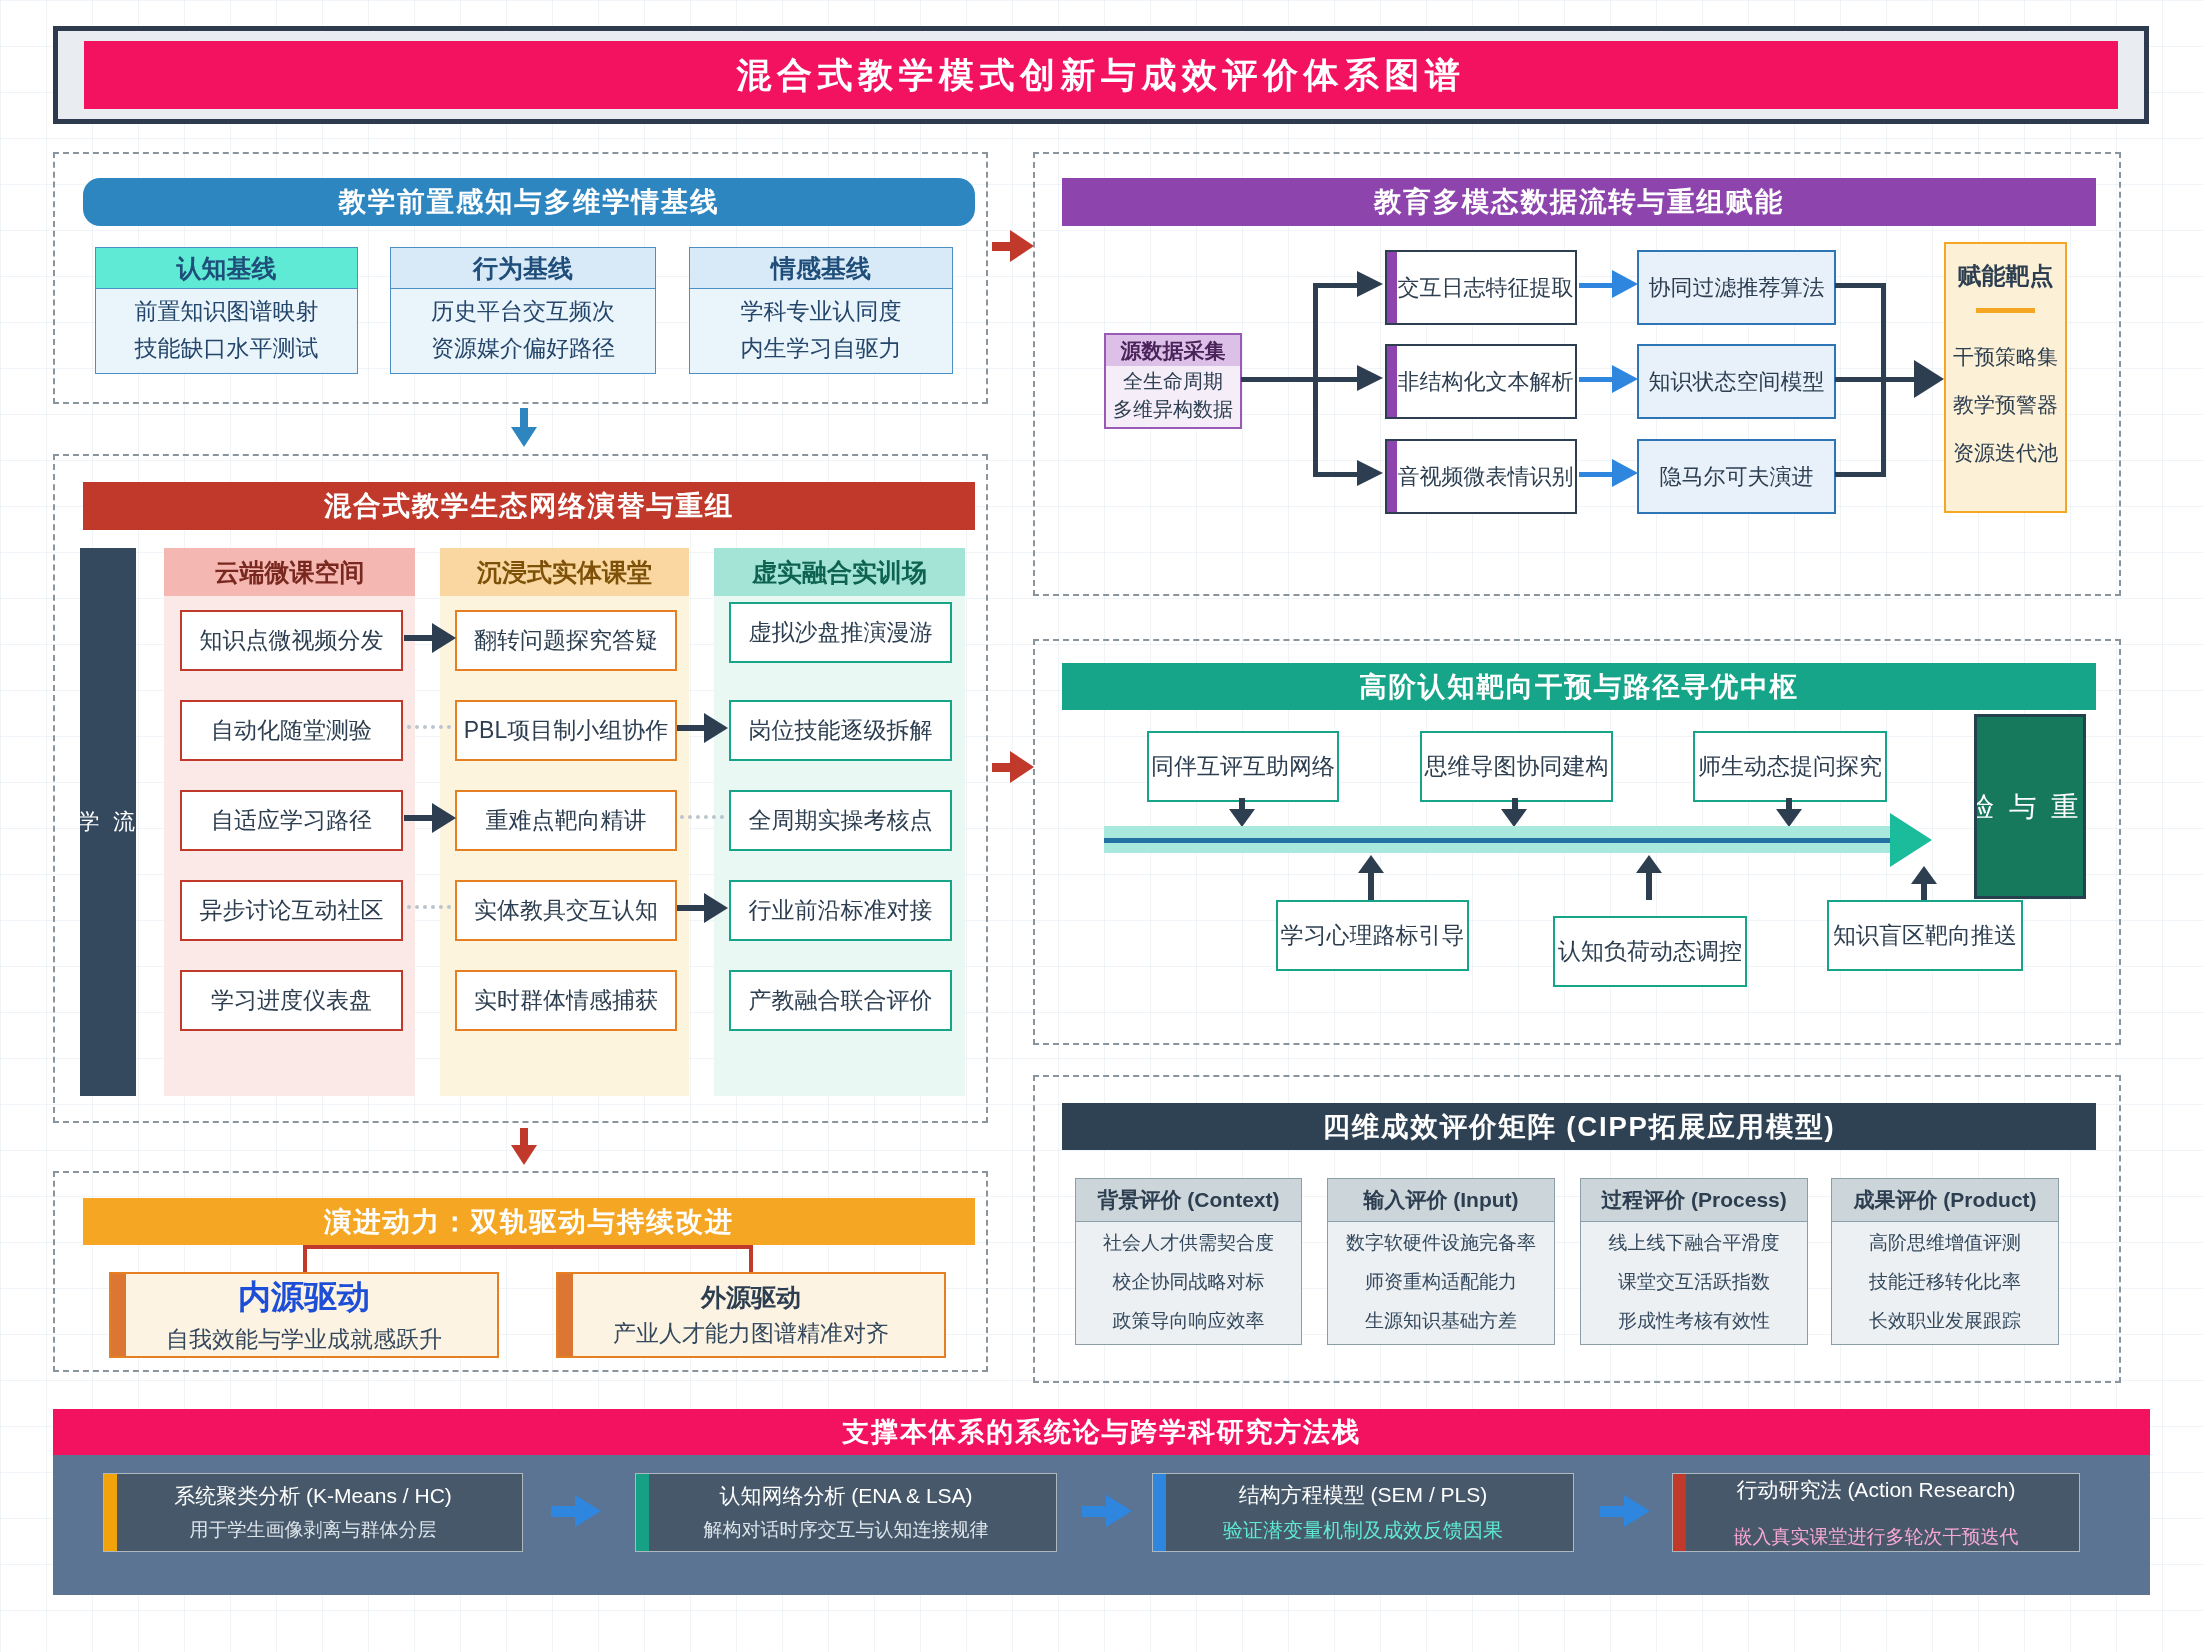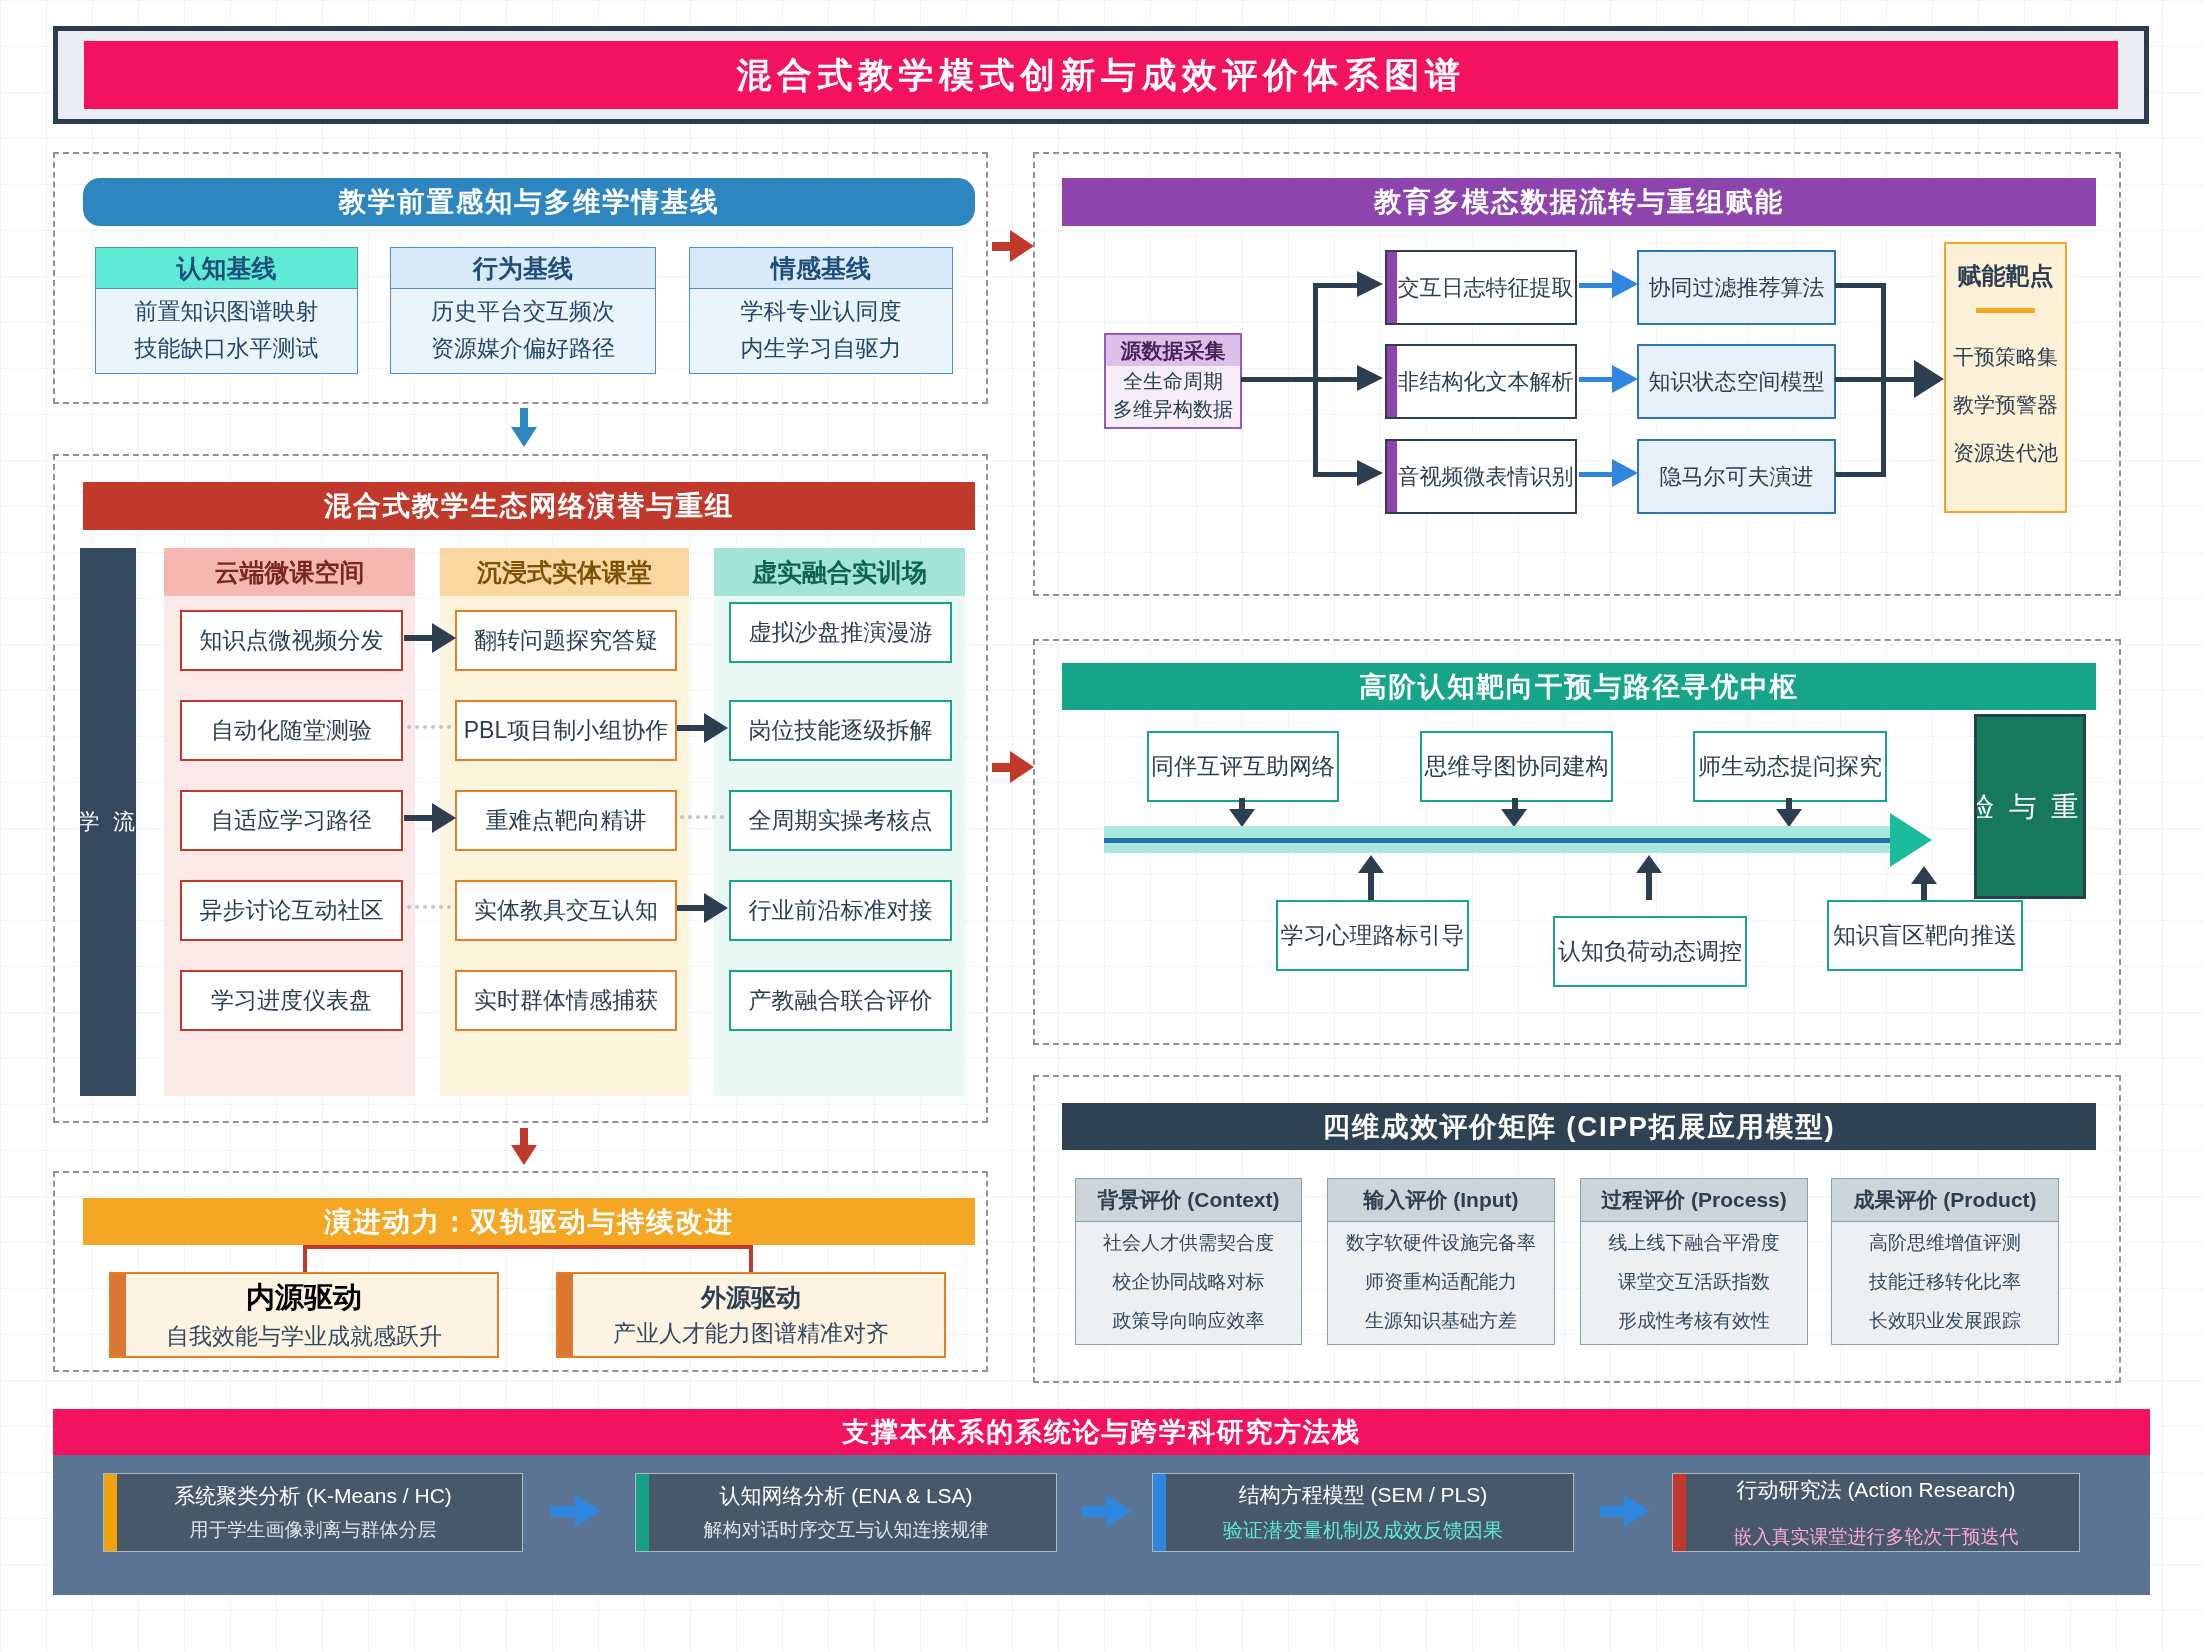--- a/index.html
+++ b/index.html
@@ -180,21 +180,21 @@
   <div class="dashed" style="left:53px;top:1171px;width:931px;height:197px;"></div>
   <div class="hdr" style="left:83px;top:1198px;width:892px;height:47px;background:#F5A623;">
     <span>演进动力：双轨驱动与持续改进</span>
   </div>
 
   <div class="abs" style="left:303px;top:1245px;width:442px;height:27px;border-top:4.6px solid #C0392B;border-left:4.6px solid #C0392B;border-right:4.6px solid #C0392B;"></div>
 
   <div class="abs" style="left:109px;top:1272px;width:386px;height:82px;background:#FDF3E2;border:2.8px solid #E67E22;">
     <div class="abs" style="left:0;top:0;width:14.7px;height:100%;background:#DC7633;"></div>
     <div class="card-lines" style="height:100%;">
-      <span style="font-size:29px;font-weight:bold;color:#000000;">内源驱动</span>
+      <span style="font-size:33px;font-weight:bold;color:#1d4ed8;">内源驱动</span>
       <span style="font-size:23px;color:#34495E;margin-top:3.7px;">自我效能与学业成就感跃升</span>
     </div>
   </div>
 
   <div class="abs" style="left:556px;top:1272px;width:386px;height:82px;background:#FDF3E2;border:2.8px solid #E67E22;">
     <div class="abs" style="left:0;top:0;width:14.7px;height:100%;background:#DC7633;"></div>
     <div class="card-lines" style="height:100%;">
       <span style="font-size:25px;font-weight:bold;color:#2C3E50;">外源驱动</span>
       <span style="font-size:23px;color:#34495E;margin-top:3.7px;">产业人才能力图谱精准对齐</span>
     </div>

